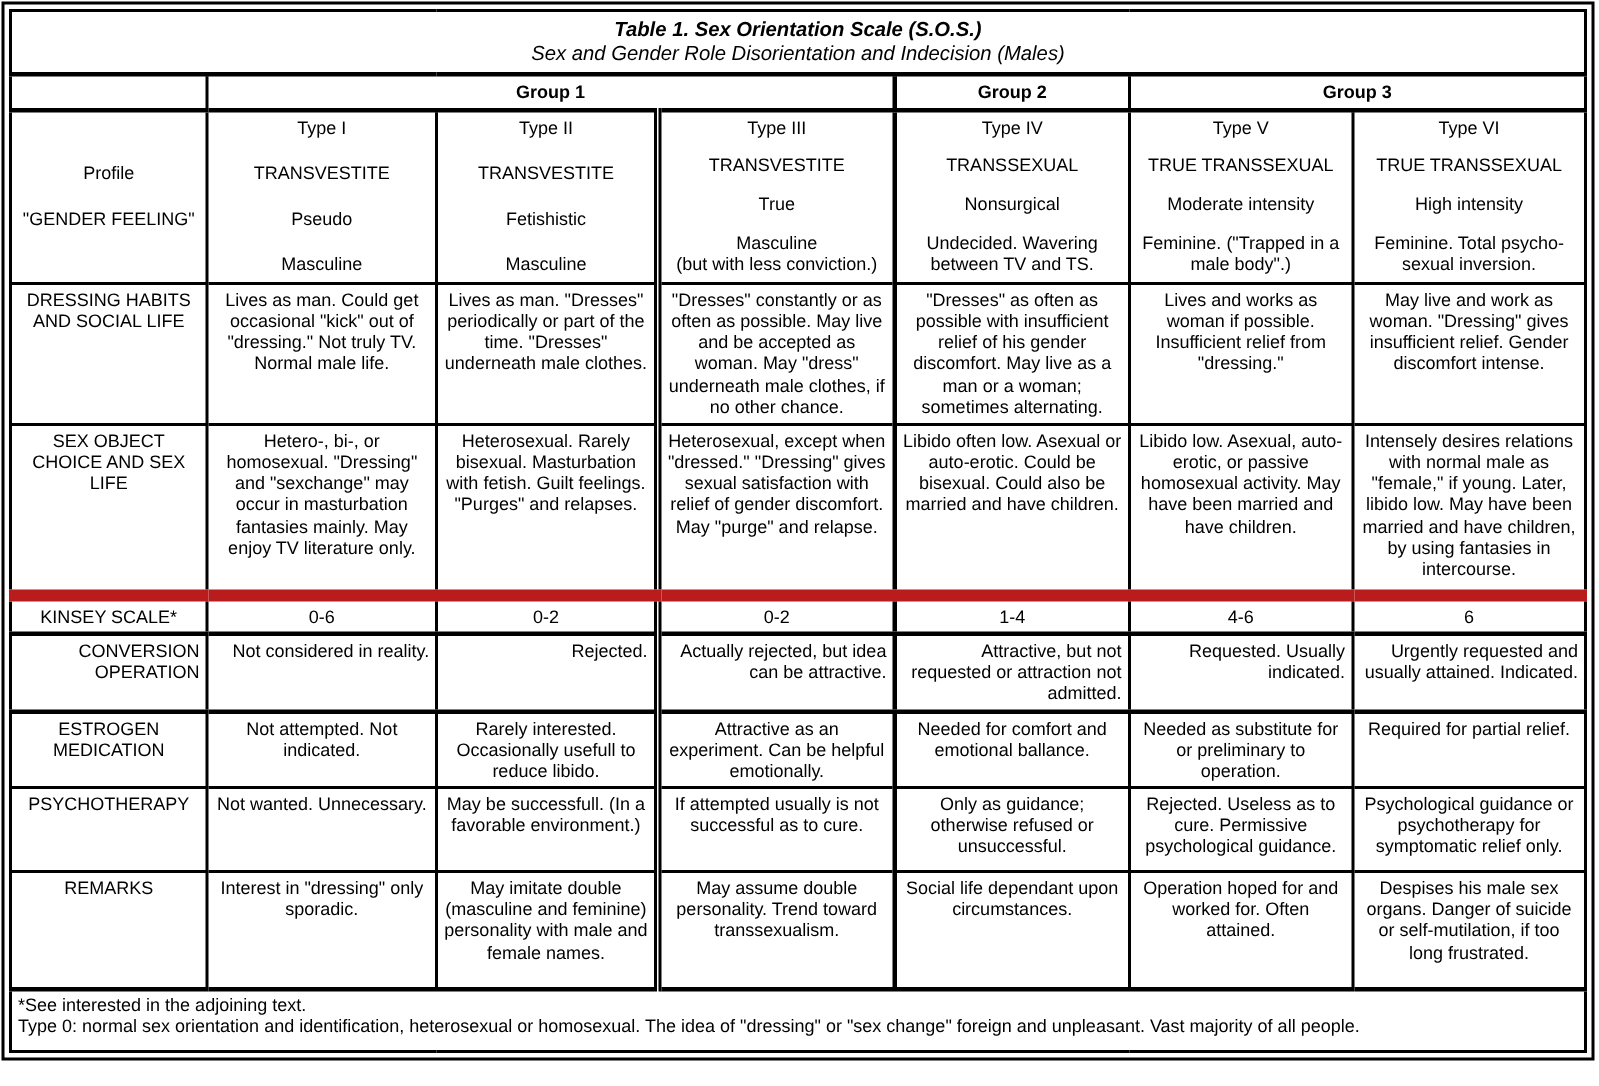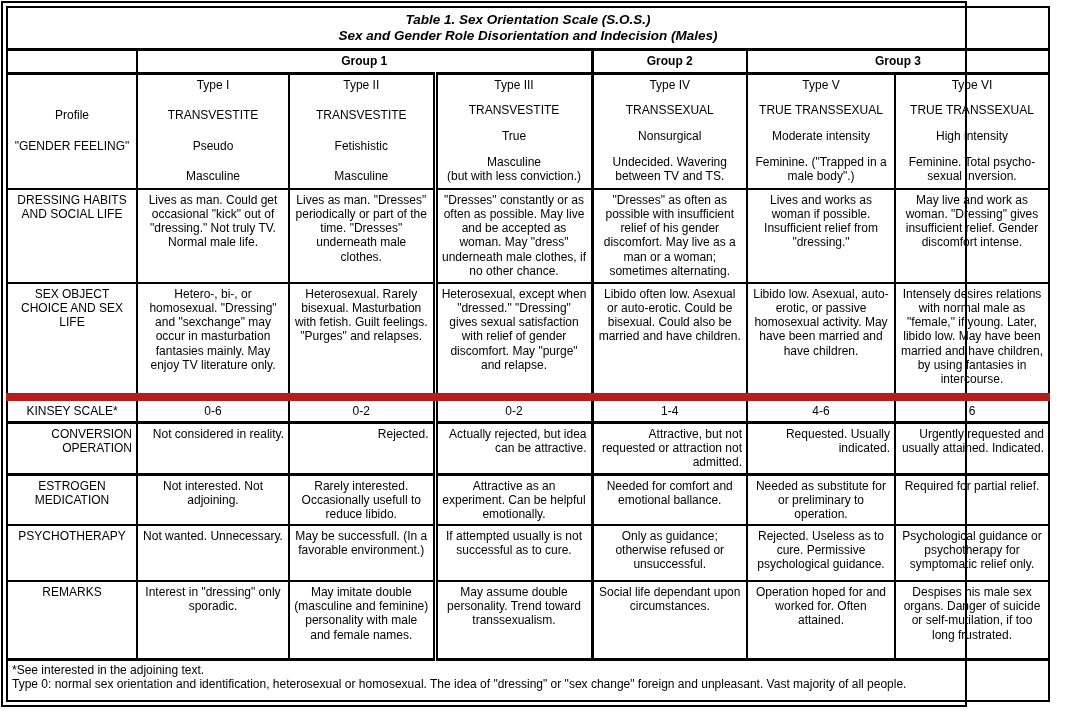--- a/index.html
+++ b/index.html
@@ -2,21 +2,21 @@
 <html><head>
 <meta charset="utf-8">
 <style>
   * { box-sizing: border-box; }
   html, body { margin: 0; padding: 0; background: #fff; }
   body { font-family: "Liberation Sans", "DejaVu Sans", sans-serif; color: #000; }
   .frame {
     margin: 1px;
     border: 2px solid #000;
     padding: 3px;
-    width: 966px;
+    width: 1062px;
   }
   table {
     border-collapse: collapse;
     border: 2px solid #000;
     width: 100%;
     table-layout: fixed;
   }
   td {
     padding: 3px 4px;
     vertical-align: top;
@@ -29,21 +29,21 @@
   .c2 { border-left: 2px solid #000; }
   .c3 { border-left: 2px solid #000; }
   .c4 { border-left: 5px double #000; }
   .c5 { border-left: 3px solid #000; }
   .c6 { border-left: 2px solid #000; }
   .c7 { border-left: 2px solid #000; }
   
   tr.title-row    { height: 42px; }
   tr.title-row td { border-bottom: 3px solid #000; vertical-align: middle; }
   .title-line1 { font-weight: bold; font-style: italic; font-size: 13.5px; }
-  .title-line2 { font-weight: bold; font-style: italic; font-size: 13.5px; }
+  .title-line2 { font-weight: normal; font-style: italic; font-size: 13.5px; }
   tr.group-row    { height: 24px; }
   tr.group-row td { border-bottom: 3px solid #000; vertical-align: middle; font-weight: bold; }
   tr.typehead-row    { height: 116px; }
   tr.typehead-row td { border-bottom: 2px solid #000; border-radius: 28px; }
   tr.row-dressing    { height: 94px; }
   tr.row-dressing td { border-bottom: 2px solid #000; }
   tr.row-sexobject    { height: 114px; }
   tr.row-sexobject td { border-bottom: 8px solid #b91c1c; }
   tr.row-kinsey    { height: 24px; }
   tr.row-kinsey td { border-bottom: 3px solid #000; vertical-align: middle; }
@@ -191,21 +191,21 @@
     <td class="c2">Not considered in reality.</td>
     <td class="c3">Rejected.</td>
     <td class="c4">Actually rejected, but idea can be attractive.</td>
     <td class="c5">Attractive, but not requested or attraction not admitted.</td>
     <td class="c6">Requested. Usually indicated.</td>
     <td class="c7">Urgently requested and usually attained. Indicated.</td>
   </tr>
 
   <tr class="row-estrogen">
     <td class="c1">ESTROGEN MEDICATION</td>
-    <td class="c2">Not interested. Not adjoining.</td>
+    <td class="c2">Not attempted. Not indicated.</td>
     <td class="c3">Rarely interested. Occasionally usefull to reduce libido.</td>
     <td class="c4">Attractive as an experiment. Can be helpful emotionally.</td>
     <td class="c5">Needed for comfort and emotional ballance.</td>
     <td class="c6">Needed as substitute for or preliminary to operation.</td>
     <td class="c7">Required for partial relief.</td>
   </tr>
 
   <tr class="row-psych">
     <td class="c1">PSYCHOTHERAPY</td>
     <td class="c2">Not wanted. Unnecessary.</td>

